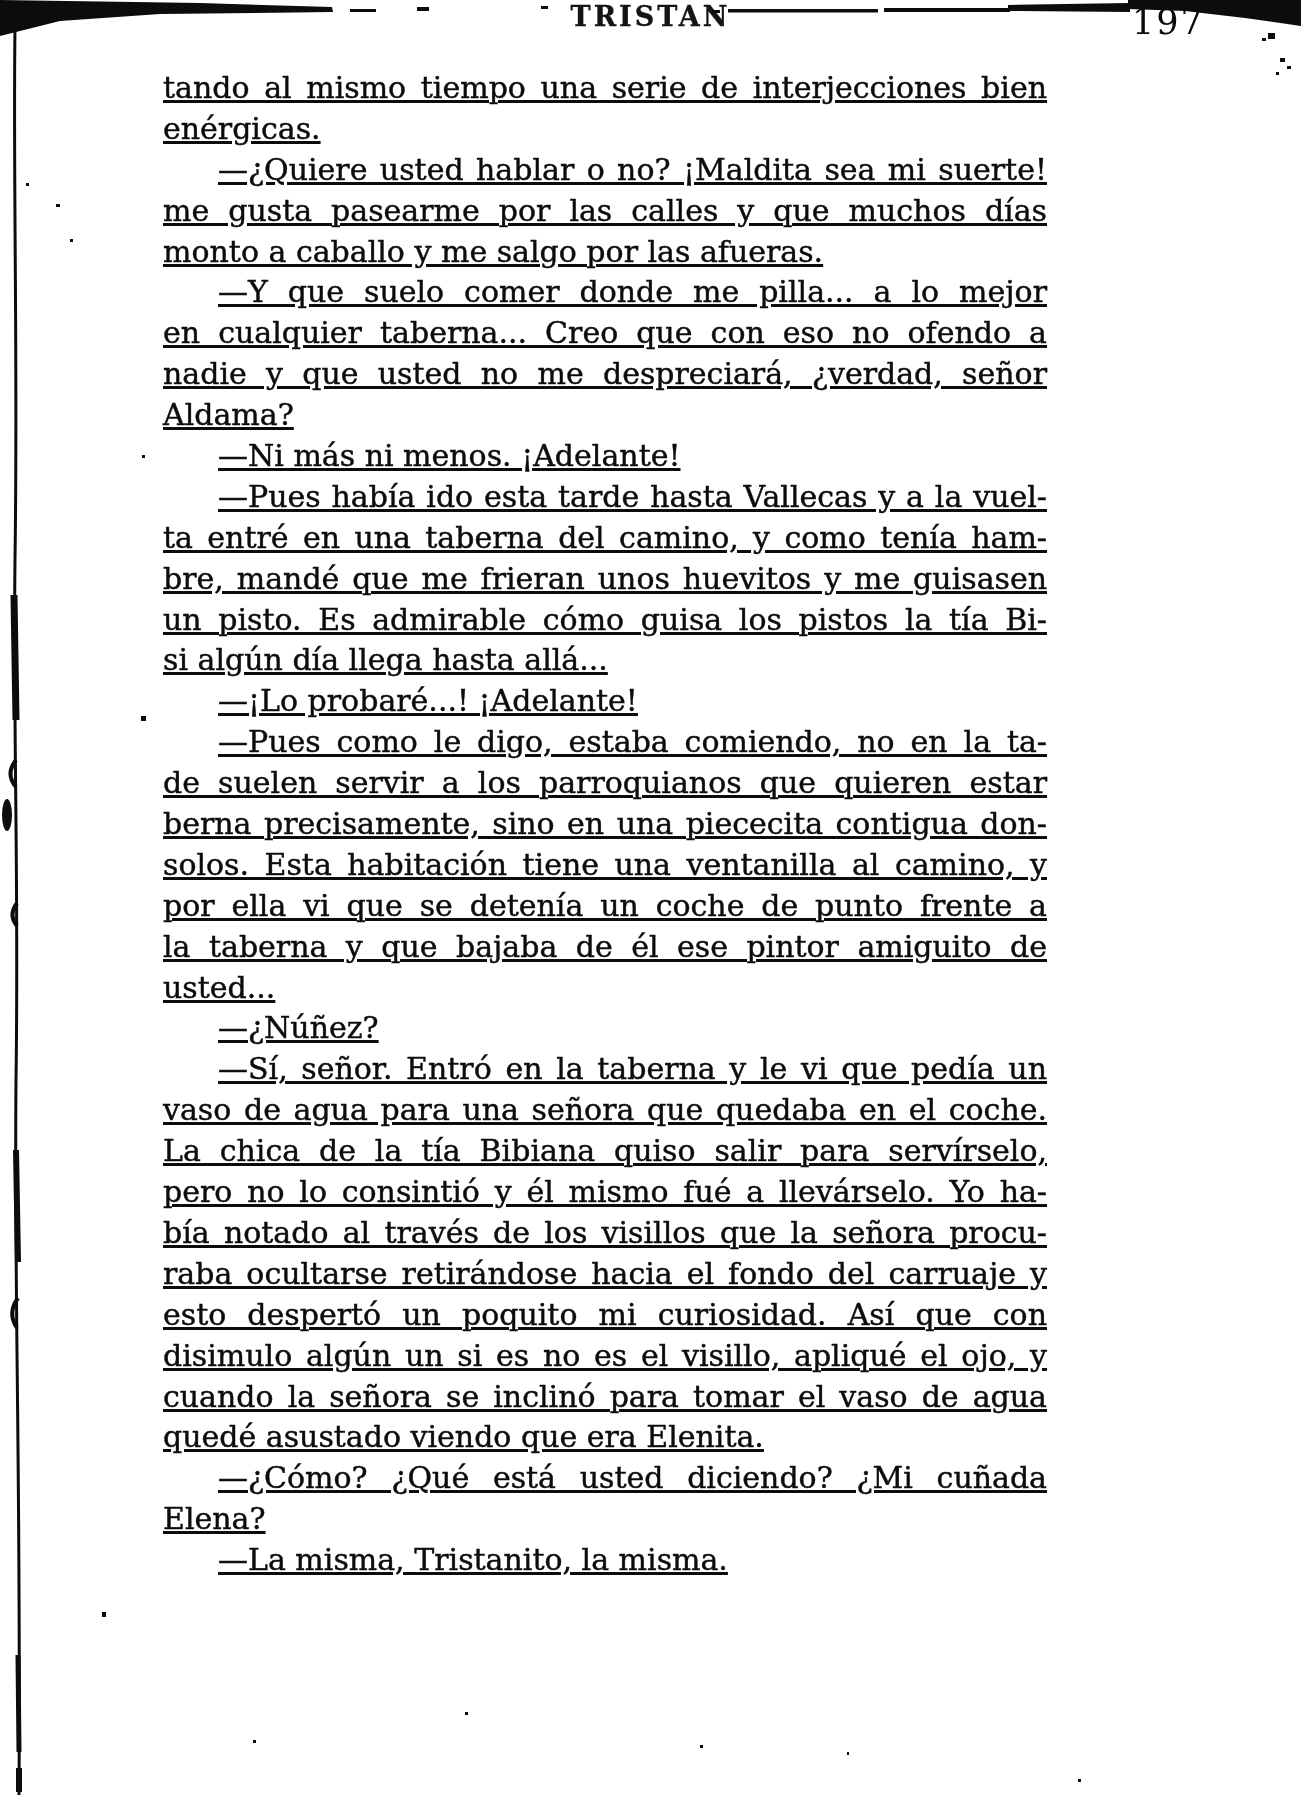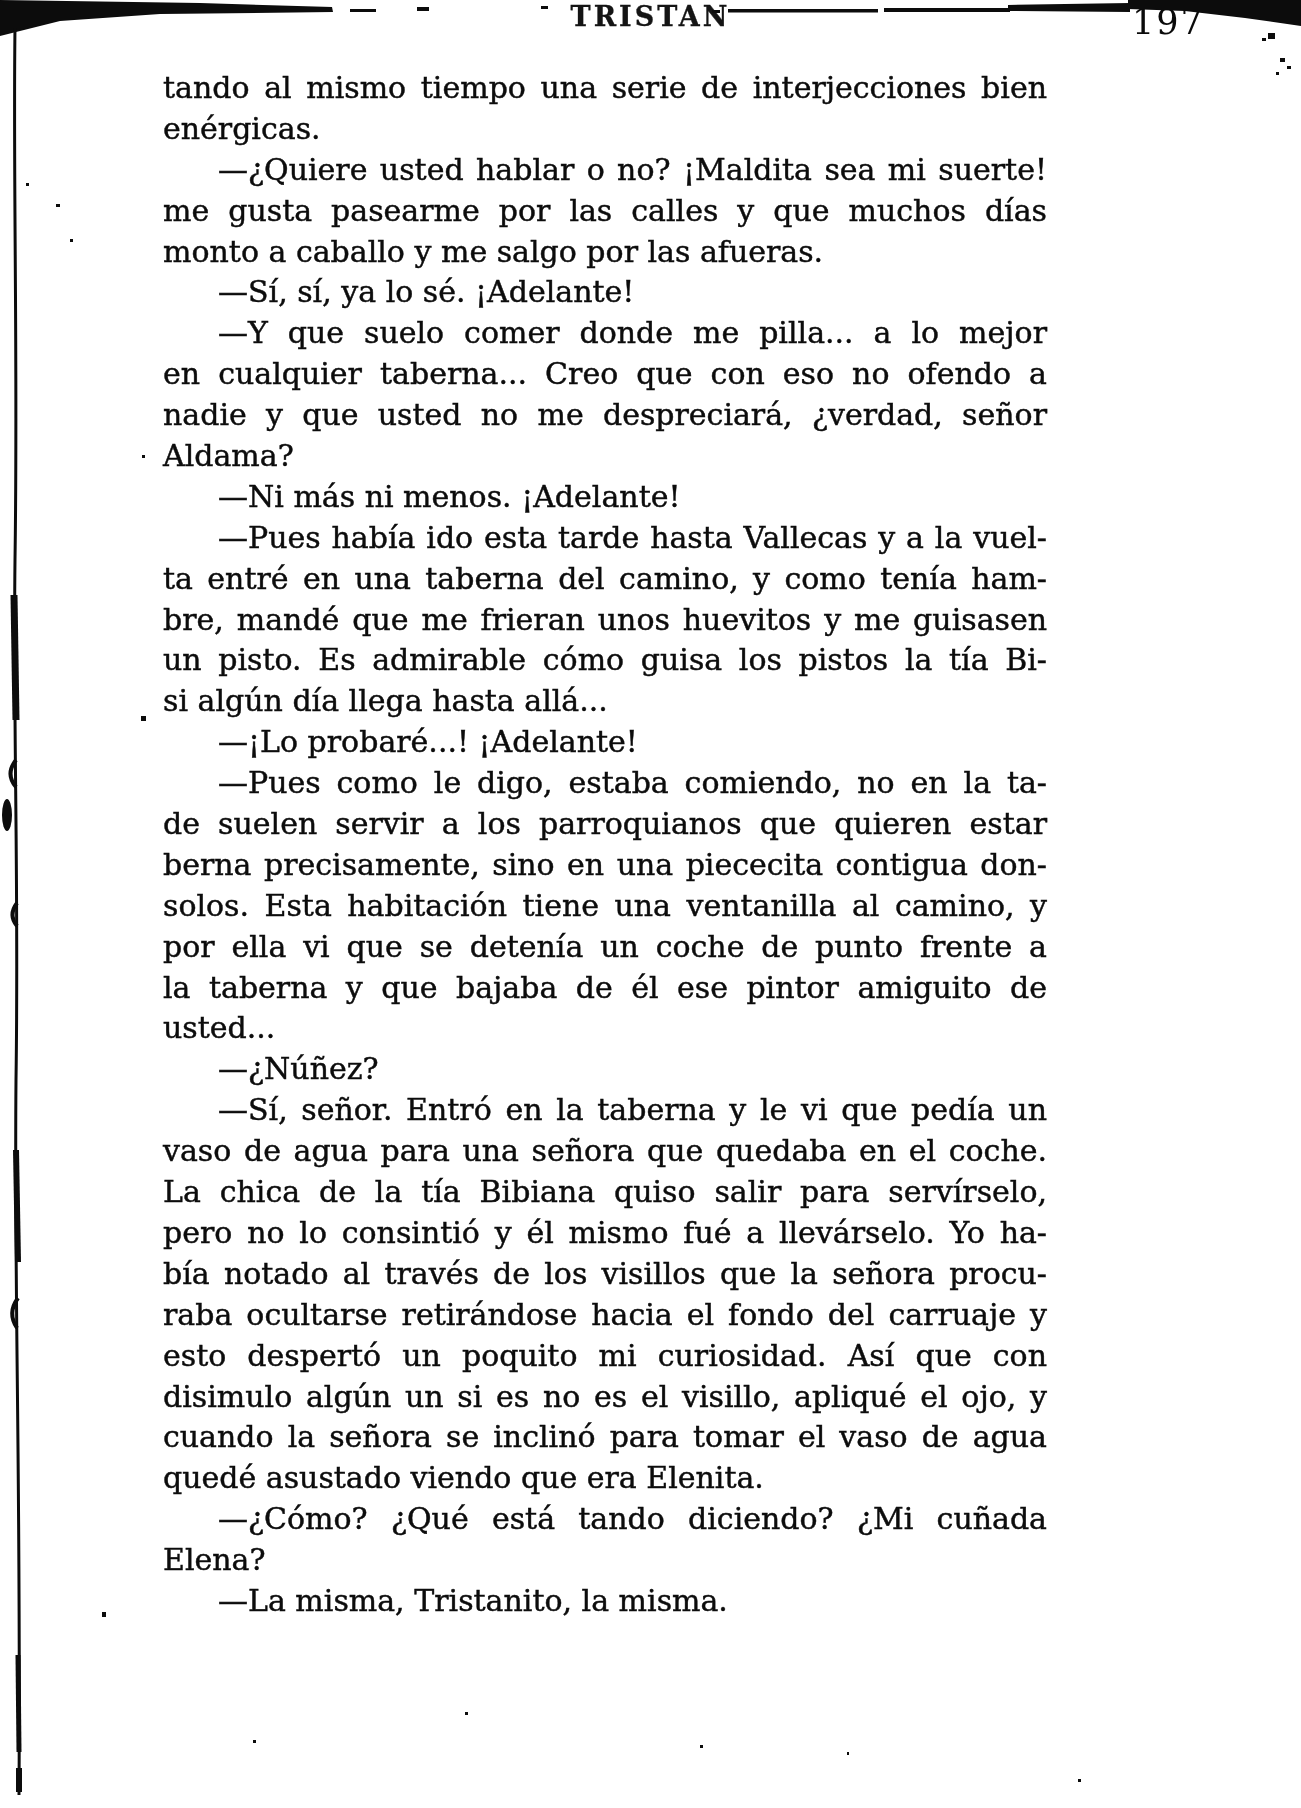--- a/index.html
+++ b/index.html
@@ -25,20 +25,21 @@
     position:absolute; left:1132px; top:2px;
     font-size:35px; font-weight:normal;
     letter-spacing:2px;
     color:#0a0a0a;
   }
   .text-block {
     position:absolute; left:163px; top:68px;
     width:884px; z-index:2;
     font-size:30px; line-height:40.9px;
     color:var(--ink);
+    text-decoration:underline;
     -webkit-text-stroke:0.45px var(--ink);
   }
   .line { height:40.9px; white-space:normal; text-align:left; }
   .line.just { text-align:justify; text-align-last:justify; }
   .line.indent { padding-left:55px; }
   .artifacts { position:absolute; top:0; left:0; z-index:3; pointer-events:none; }
   .artifacts .f { fill:var(--ink); stroke:none; }
   .artifacts .s { fill:none; stroke:var(--ink); }
 </style>
 </head>
@@ -50,21 +51,20 @@
     <span class="running-title">TRISTAN</span>
     <span class="page-number">197</span>
   </div>
 
   <div class="text-block">
       <div class="line just">tando al mismo tiempo una serie de interjecciones bien</div>
       <div class="line">enérgicas.</div>
       <div class="line indent just">—¿Quiere usted hablar o no? ¡Maldita sea mi suerte!</div>
       <div class="line just">me gusta pasearme por las calles y que muchos días</div>
       <div class="line">monto a caballo y me salgo por las afueras.</div>
-      <div class="line indent">—Sí, sí, ya lo sé. ¡Adelante!</div>
       <div class="line indent just">—Y que suelo comer donde me pilla... a lo mejor</div>
       <div class="line just">en cualquier taberna... Creo que con eso no ofendo a</div>
       <div class="line just">nadie y que usted no me despreciará, ¿verdad, señor</div>
       <div class="line">Aldama?</div>
       <div class="line indent">—Ni más ni menos. ¡Adelante!</div>
       <div class="line indent just">—Pues había ido esta tarde hasta Vallecas y a la vuel-</div>
       <div class="line just">ta entré en una taberna del camino, y como tenía ham-</div>
       <div class="line just">bre, mandé que me frieran unos huevitos y me guisasen</div>
       <div class="line just">un pisto. Es admirable cómo guisa los pistos la tía Bi-</div>
       <div class="line">si algún día llega hasta allá...</div>
@@ -80,21 +80,21 @@
       <div class="line indent just">—Sí, señor. Entró en la taberna y le vi que pedía un</div>
       <div class="line just">vaso de agua para una señora que quedaba en el coche.</div>
       <div class="line just">La chica de la tía Bibiana quiso salir para servírselo,</div>
       <div class="line just">pero no lo consintió y él mismo fué a llevárselo. Yo ha-</div>
       <div class="line just">bía notado al través de los visillos que la señora procu-</div>
       <div class="line just">raba ocultarse retirándose hacia el fondo del carruaje y</div>
       <div class="line just">esto despertó un poquito mi curiosidad. Así que con</div>
       <div class="line just">disimulo algún un si es no es el visillo, apliqué el ojo, y</div>
       <div class="line just">cuando la señora se inclinó para tomar el vaso de agua</div>
       <div class="line">quedé asustado viendo que era Elenita.</div>
-      <div class="line indent just">—¿Cómo? ¿Qué está tando diciendo? ¿Mi cuñada</div>
+      <div class="line indent just">—¿Cómo? ¿Qué está usted diciendo? ¿Mi cuñada</div>
       <div class="line">Elena?</div>
       <div class="line indent">—La misma, Tristanito, la misma.</div>
     </div>
 
   <svg class="artifacts" width="1301" height="1808" viewBox="0 0 1301 1808">
 
     <path class="f" d="M0,0 L200,3 L332,7 L333,12 L160,14 L60,21 L0,36 Z"></path>
     <rect class="f" x="350" y="9" width="26" height="3"></rect>
     <rect class="f" x="417" y="7" width="12" height="4"></rect>
     <rect class="f" x="541" y="6" width="7" height="3"></rect>

